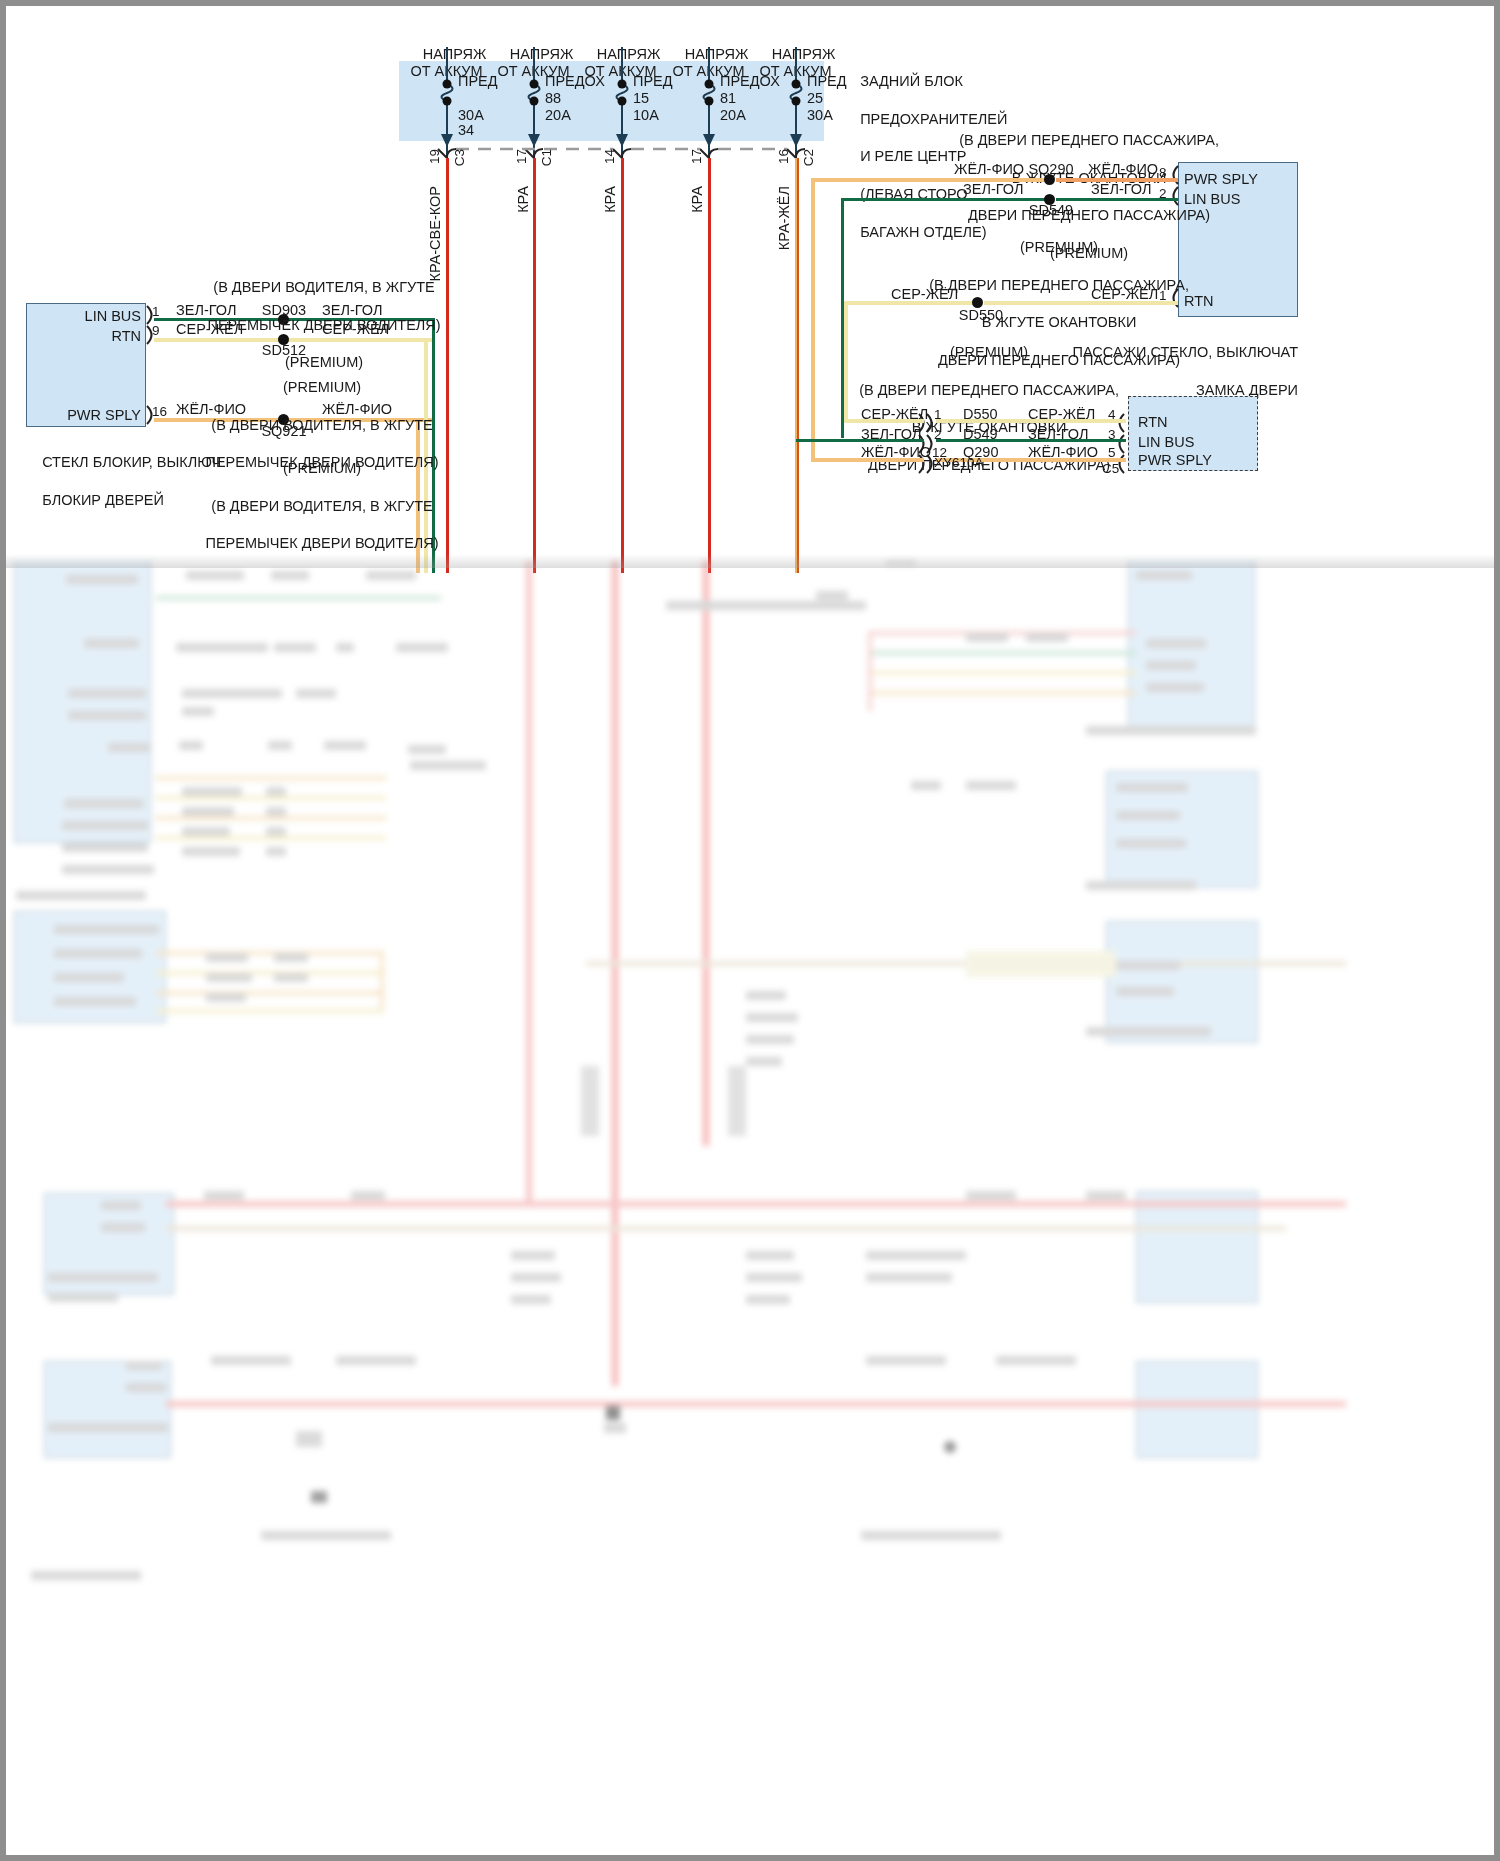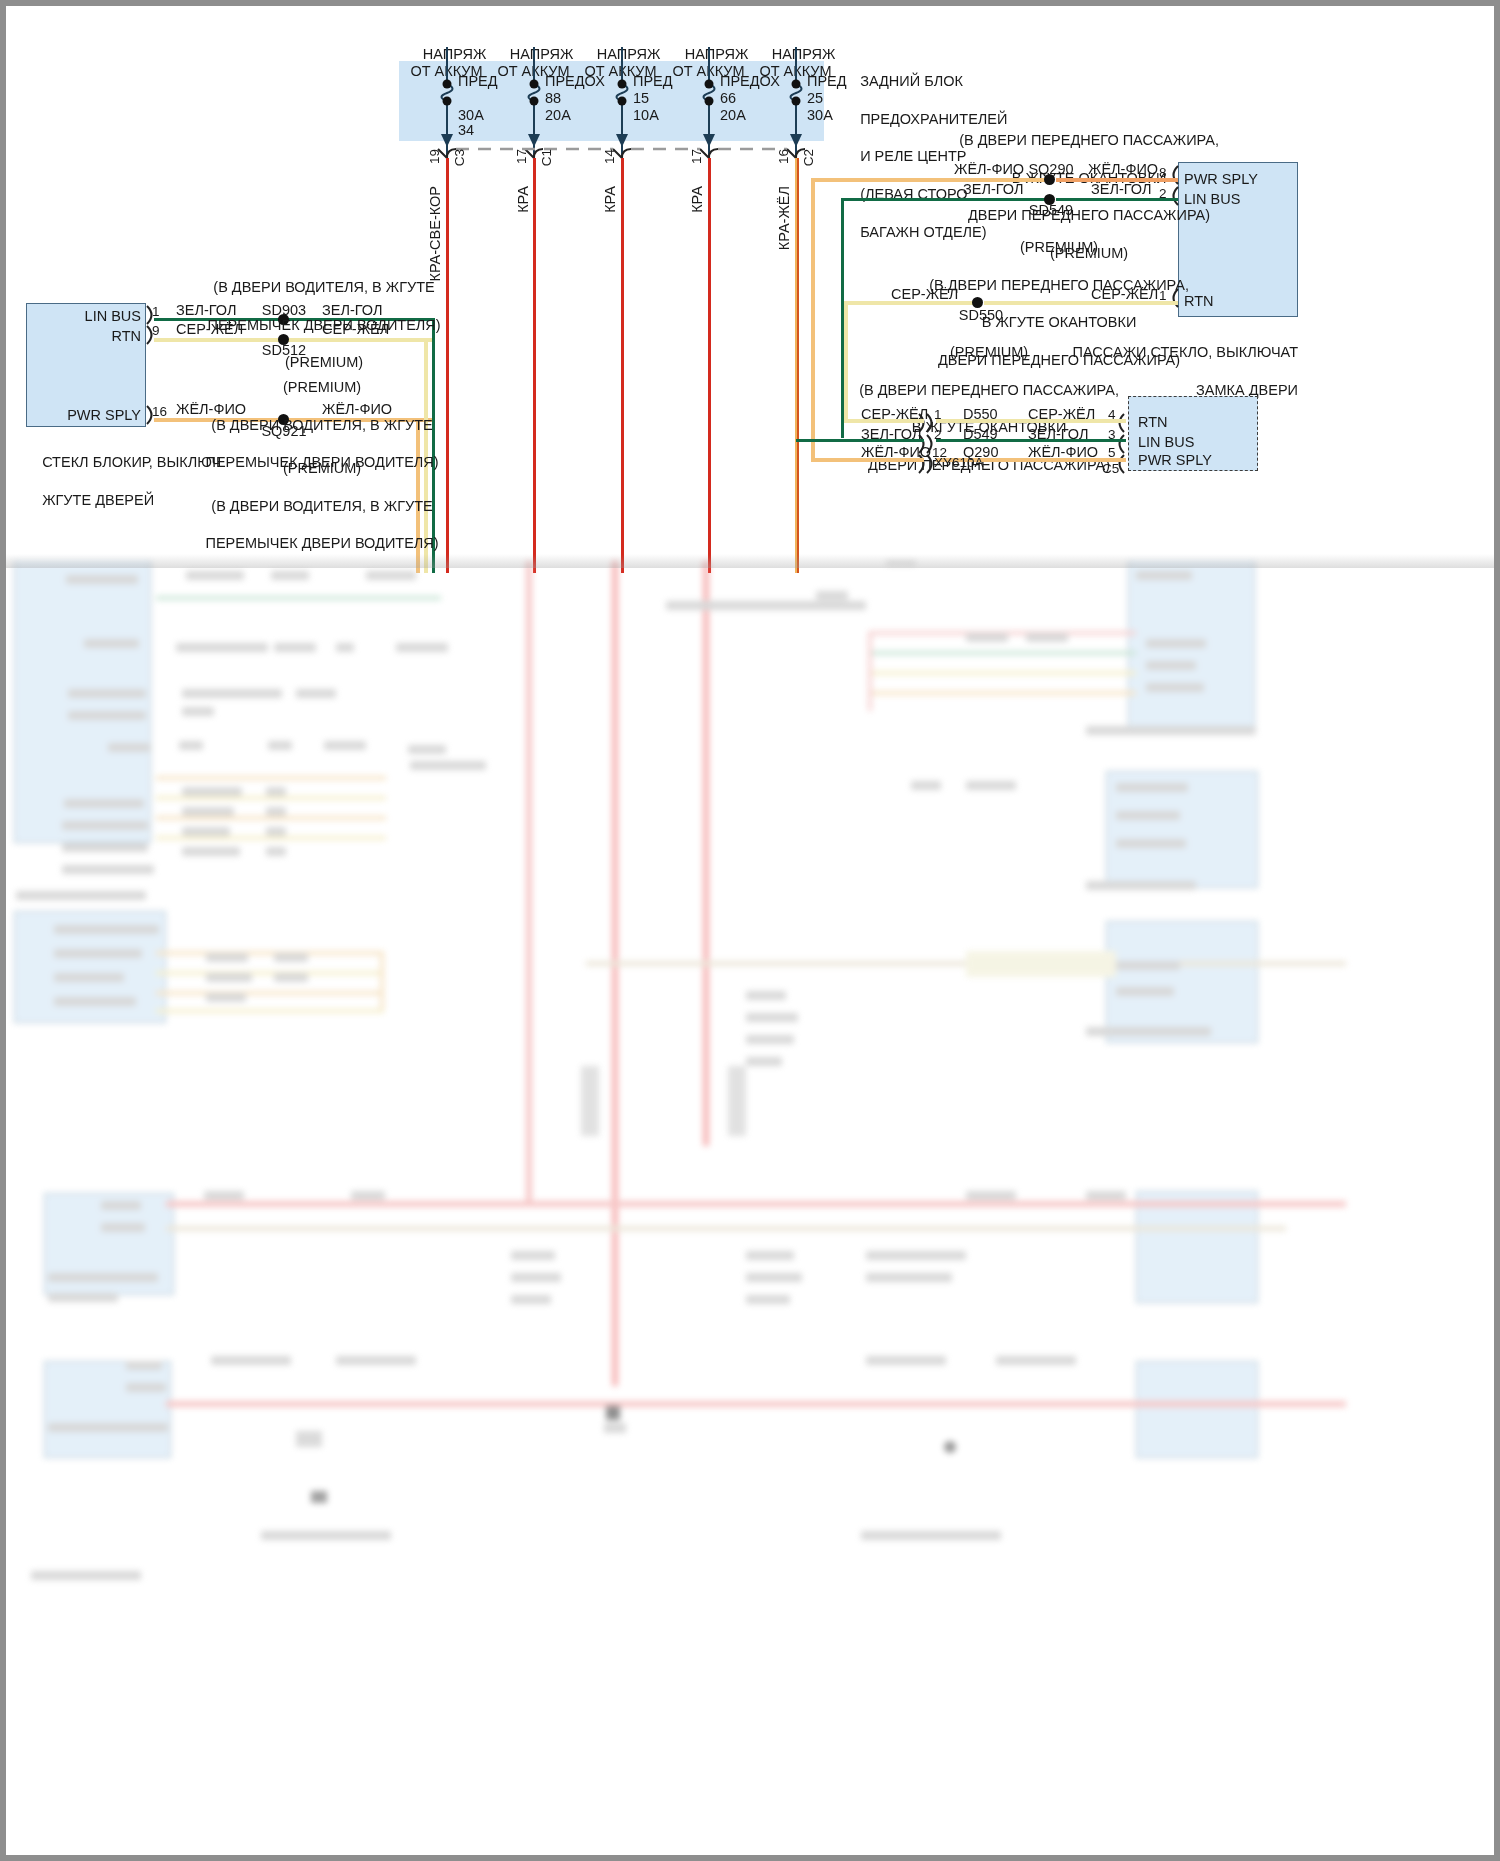--- a/index.html
+++ b/index.html
@@ -136,21 +136,21 @@
 
   <div class="abs txt" style="left:539px;top:67px;">ПРЕДОХ</div>
   <div class="abs txt" style="left:539px;top:84px;">88</div>
   <div class="abs txt" style="left:539px;top:101px;">20A</div>
 
   <div class="abs txt" style="left:627px;top:67px;">ПРЕД</div>
   <div class="abs txt" style="left:627px;top:84px;">15</div>
   <div class="abs txt" style="left:627px;top:101px;">10A</div>
 
   <div class="abs txt" style="left:714px;top:67px;">ПРЕДОХ</div>
-  <div class="abs txt" style="left:714px;top:84px;">66</div>
+  <div class="abs txt" style="left:714px;top:84px;">81</div>
   <div class="abs txt" style="left:714px;top:101px;">20A</div>
 
   <div class="abs txt" style="left:801px;top:67px;">ПРЕД</div>
   <div class="abs txt" style="left:801px;top:84px;">25</div>
   <div class="abs txt" style="left:801px;top:101px;">30A</div>
 
   <div class="abs txt" style="left:838px;top:47px;line-height:1.30;">
     <span>ЗАДНИЙ БЛОК</span><br>
     <span>ПРЕДОХРАНИТЕЛЕЙ</span><br>
     <span>И РЕЛЕ ЦЕНТР</span><br>
@@ -180,21 +180,21 @@
   <div class="w wv org abs" style="left:789px;top:152px;height:415px;"></div>
   <div class="w wv abs" style="left:791px;top:152px;height:415px;width:1.5px;background:#d4541d;"></div>
 
   <div class="mod" style="left:20px;top:297px;width:120px;height:124px;"></div>
   <div class="abs txt" style="left:20px;top:302px;width:115px;text-align:right;">LIN BUS</div>
   <div class="abs txt" style="left:20px;top:322px;width:115px;text-align:right;">RTN</div>
   <div class="abs txt" style="left:20px;top:401px;width:115px;text-align:right;">PWR SPLY</div>
 
   <div class="abs txt" style="left:20px;top:428px;line-height:1.30;">
     <span>СТЕКЛ БЛОКИР, ВЫКЛЮЧ</span><br>
-    <span>ЖГУТЕ ДВЕРЕЙ</span>
+    <span>БЛОКИР ДВЕРЕЙ</span>
   </div>
 
   <svg class="abs" style="left:0;top:0;width:300px;height:560px;pointer-events:none;">
     <g stroke="#222" stroke-width="2" fill="none">
       <path d="M141 300 q9 9 0 18"></path>
       <path d="M141 320 q9 9 0 18"></path>
       <path d="M141 400 q9 9 0 18"></path>
     </g>
   </svg>
 

